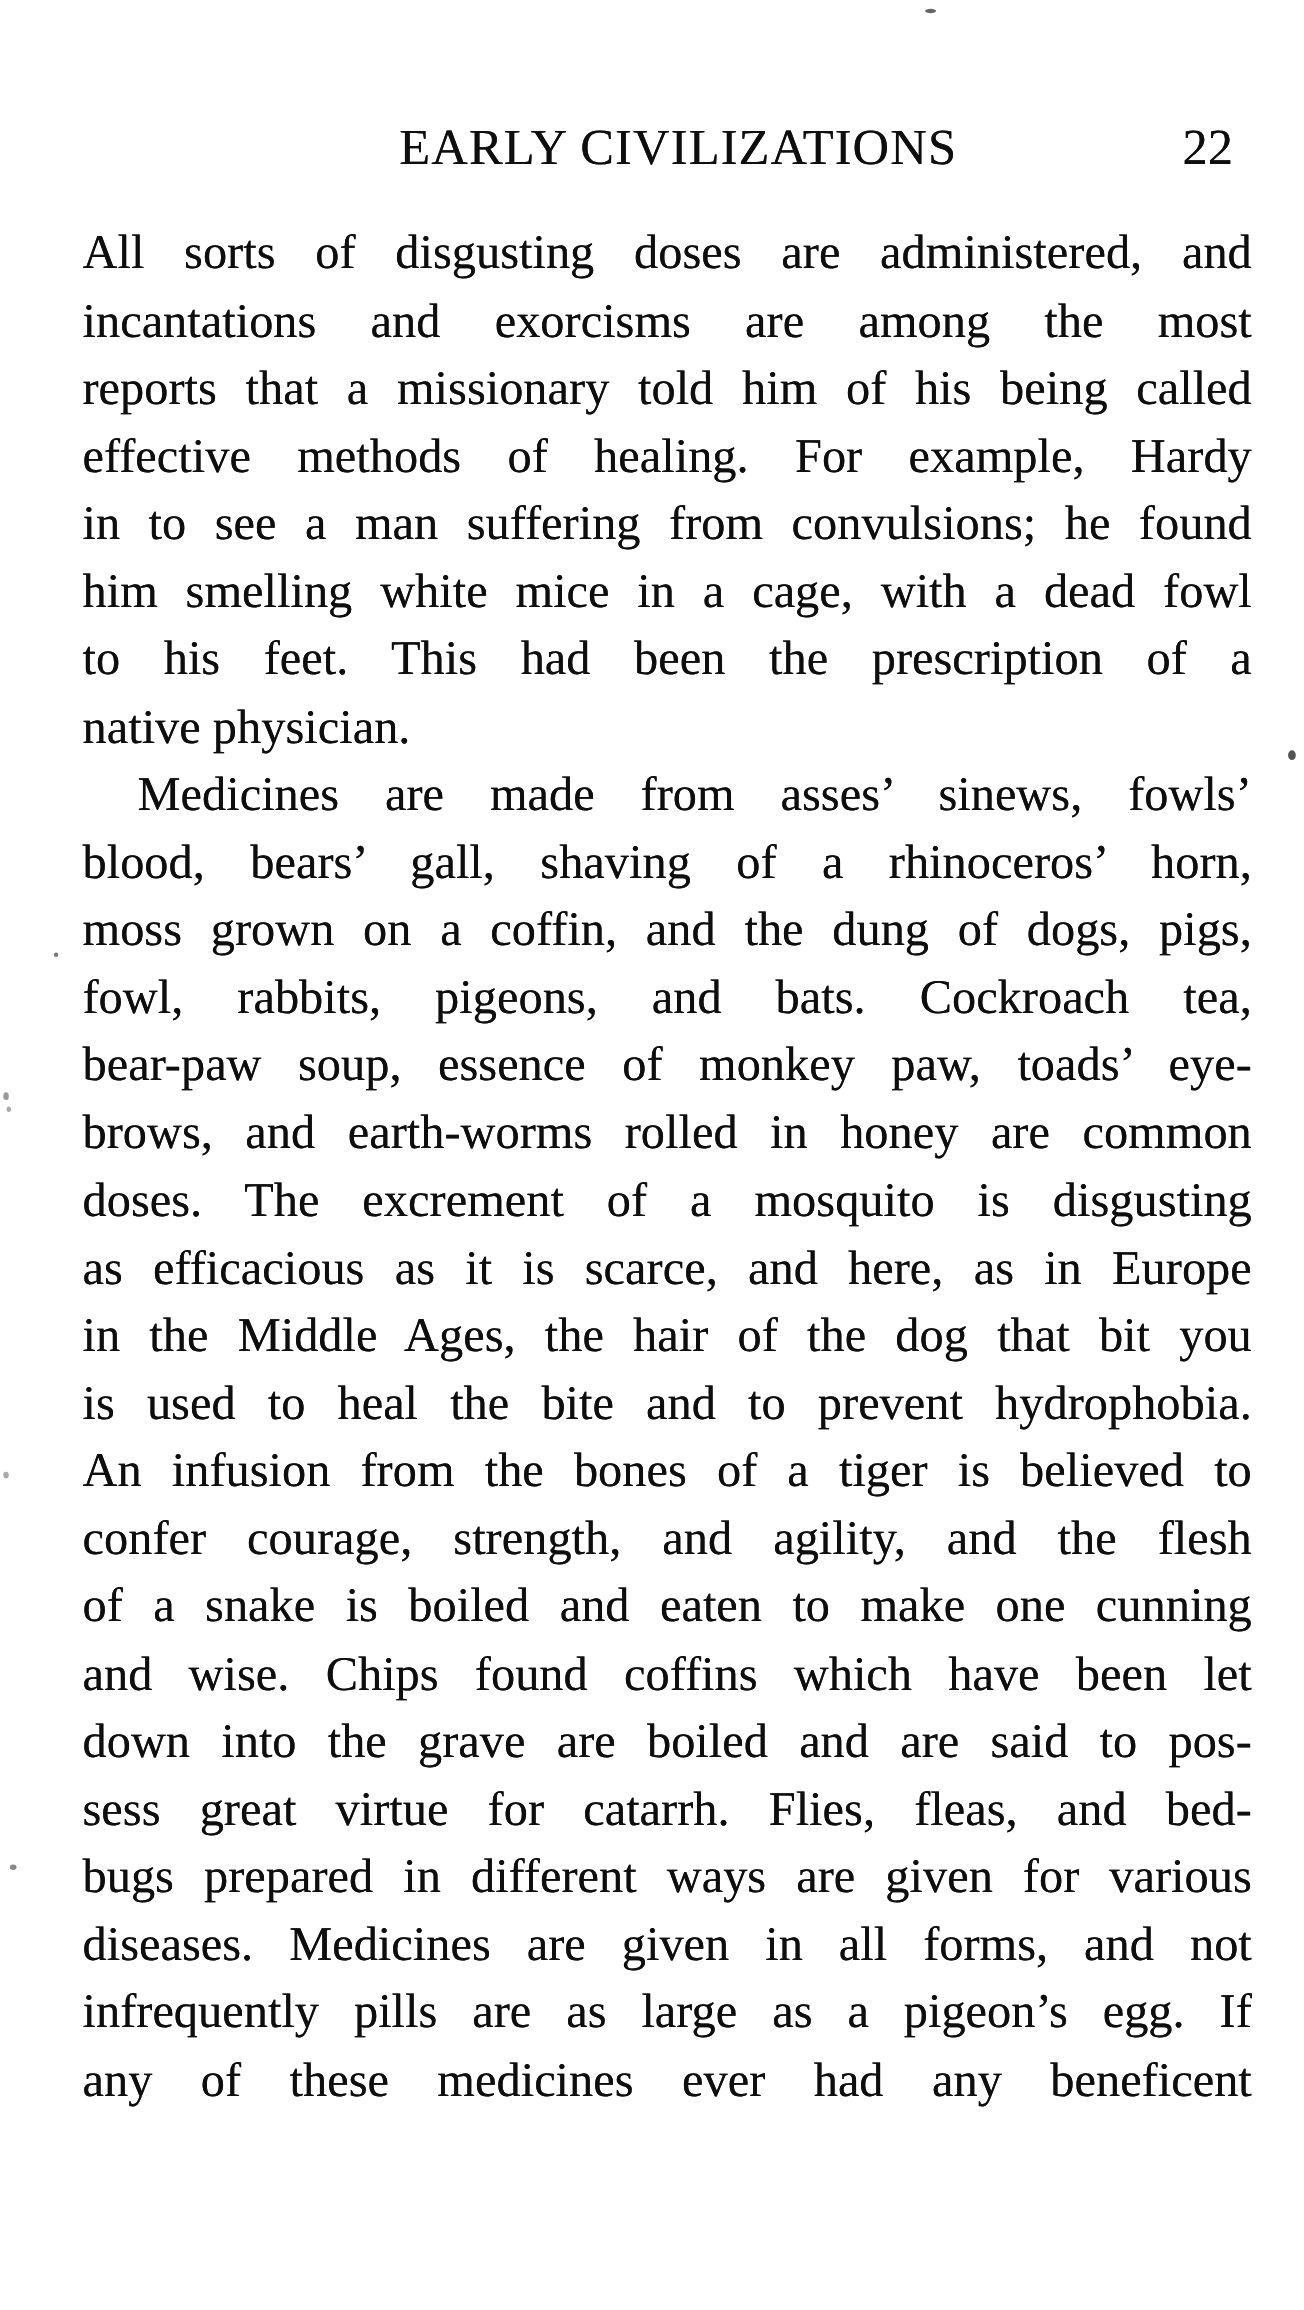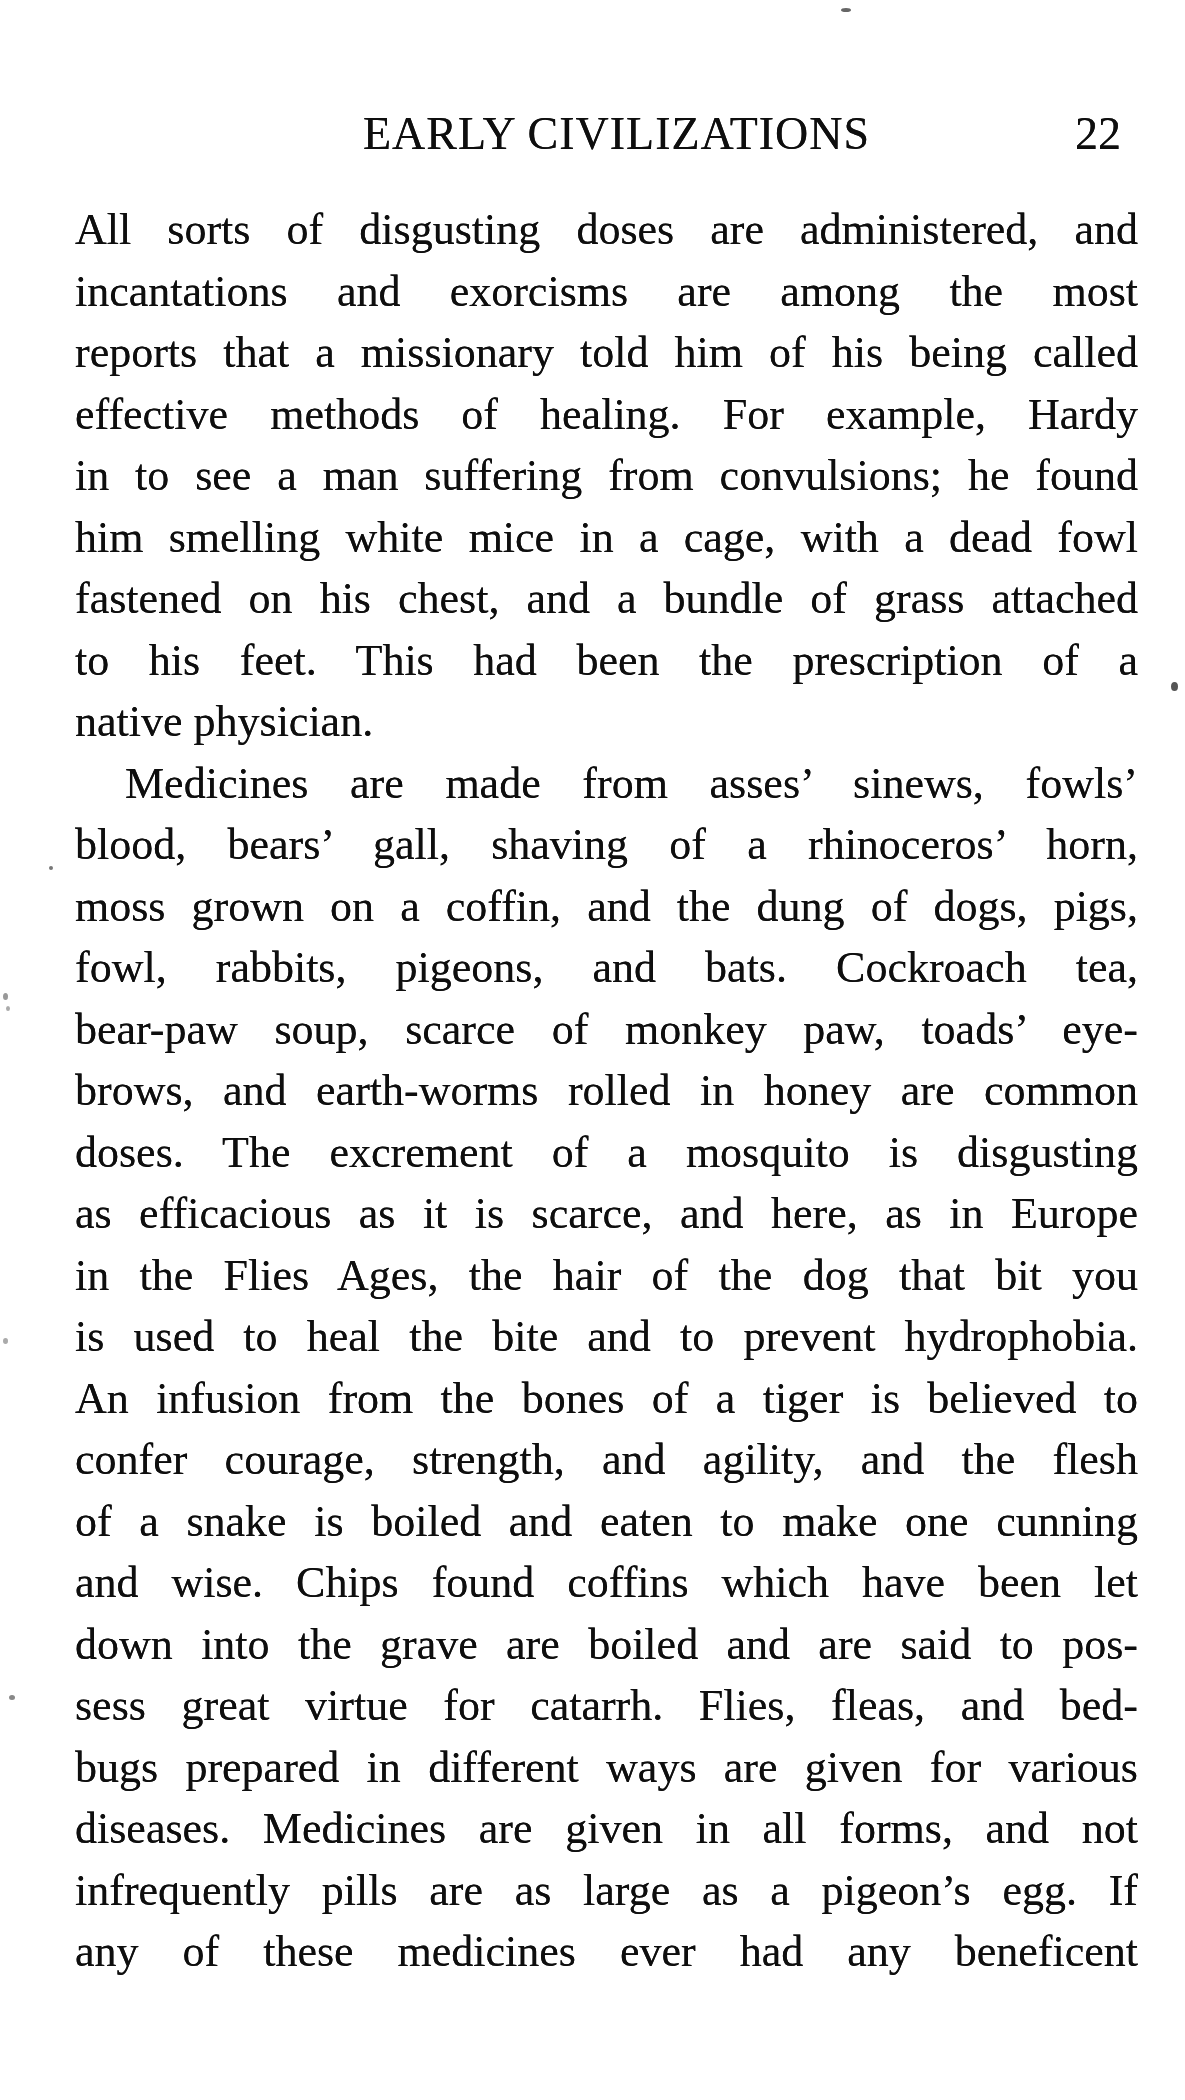--- a/index.html
+++ b/index.html
@@ -78,34 +78,33 @@
   </div>
 
   <div class="body-text" id="body-text">
       <div class="para">
         <div class="line">All sorts of disgusting doses are administered, and</div>
         <div class="line">incantations and exorcisms are among the most</div>
         <div class="line">reports that a missionary told him of his being called</div>
         <div class="line">effective methods of healing.  For example, Hardy</div>
         <div class="line">in to see a man suffering from convulsions;  he found</div>
         <div class="line">him smelling white mice in a cage, with a dead fowl</div>
-        <div class="line">fastened on his chest, and a bundle of grass attached</div>
         <div class="line">to his feet.  This had been the prescription of a</div>
         <div class="line no-just">native physician.</div>
       </div>
       <div class="para">
         <div class="line indented">Medicines are made from asses’ sinews, fowls’</div>
         <div class="line">blood, bears’ gall, shaving of a rhinoceros’ horn,</div>
         <div class="line">moss grown on a coffin, and the dung of dogs, pigs,</div>
         <div class="line">fowl, rabbits, pigeons, and bats.  Cockroach tea,</div>
-        <div class="line">bear-paw soup, scarce of monkey paw, toads’ eye-</div>
+        <div class="line">bear-paw soup, essence of monkey paw, toads’ eye-</div>
         <div class="line">brows, and earth-worms rolled in honey are common</div>
         <div class="line">doses.  The excrement of a mosquito is disgusting</div>
         <div class="line">as efficacious as it is scarce, and here, as in Europe</div>
-        <div class="line">in the Flies Ages, the hair of the dog that bit you</div>
+        <div class="line">in the Middle Ages, the hair of the dog that bit you</div>
         <div class="line">is used to heal the bite and to prevent hydrophobia.</div>
         <div class="line">An infusion from the bones of a tiger is believed to</div>
         <div class="line">confer courage, strength, and agility, and the flesh</div>
         <div class="line">of a snake is boiled and eaten to make one cunning</div>
         <div class="line">and wise.  Chips found coffins which have been let</div>
         <div class="line">down into the grave are boiled and are said to pos-</div>
         <div class="line">sess great virtue for catarrh.  Flies, fleas, and bed-</div>
         <div class="line">bugs prepared in different ways are given for various</div>
         <div class="line">diseases.  Medicines are given in all forms, and not</div>
         <div class="line">infrequently pills are as large as a pigeon’s egg.  If</div>

